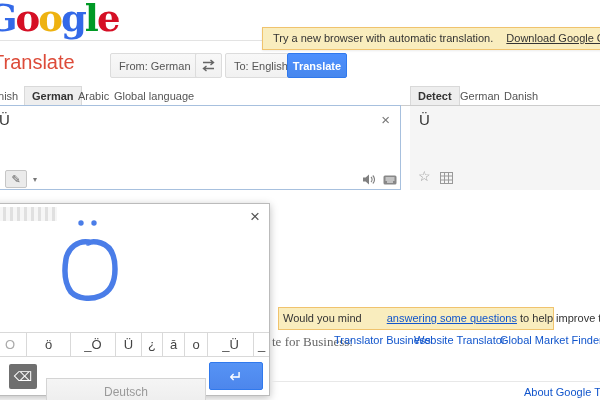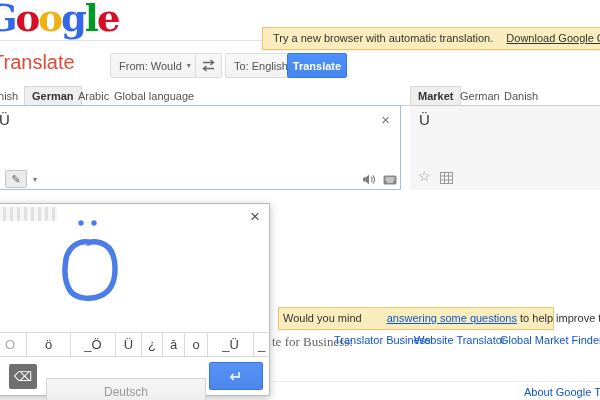--- a/index.html
+++ b/index.html
@@ -92,41 +92,41 @@
   </div>
 
   <div class="notice">
     <span>Try a new browser with automatic translation.</span>
     <a>Download Google Chrome</a>
     
   </div>
 
   <div class="title">Translate</div>
   <div class="gbtn" style="left:110px;">
-    <span>From: Would</span>
+    <span>From: German</span>
     <span class="caret">▾</span>
   </div>
   <div class="gbtn" style="left:195px;width:27px;padding:0;justify-content:center;">
     <svg width="15" height="13" viewBox="0 0 15 13">
       <path d="M2 3.5 h10 M9.5 1 L12.5 3.5 L9.5 6" fill="none" stroke="#666" stroke-width="1.4"></path>
       <path d="M13 9.5 H3 M5.5 7 L2.5 9.5 L5.5 12" fill="none" stroke="#666" stroke-width="1.4"></path>
     </svg>
   </div>
   <div class="gbtn" style="left:225px;">
     <span>To: English</span>
     <span class="caret">▾</span>
   </div>
   <div class="blue-btn" style="left:287px;width:60px;">Translate</div>
 
   <span class="tab" style="left:-16px;">Danish</span>
   <span class="tab sel" style="left:24px;">German</span>
   <span class="tab" style="left:78px;">Arabic</span>
   <span class="tab" style="left:114px;">Global language</span>
 
-  <span class="tab sel" style="left:410px;">Market</span>
+  <span class="tab sel" style="left:410px;">Detect</span>
   <span class="tab" style="left:460px;">German</span>
   <span class="tab" style="left:504px;">Danish</span>
   <div class="tabs-line"></div>
 
   <div class="src-box">
     <div class="src-text">Ü</div>
     <span class="clear-x">×</span>
     <div class="pencil-btn">
       <span>✎</span>
     </div>

